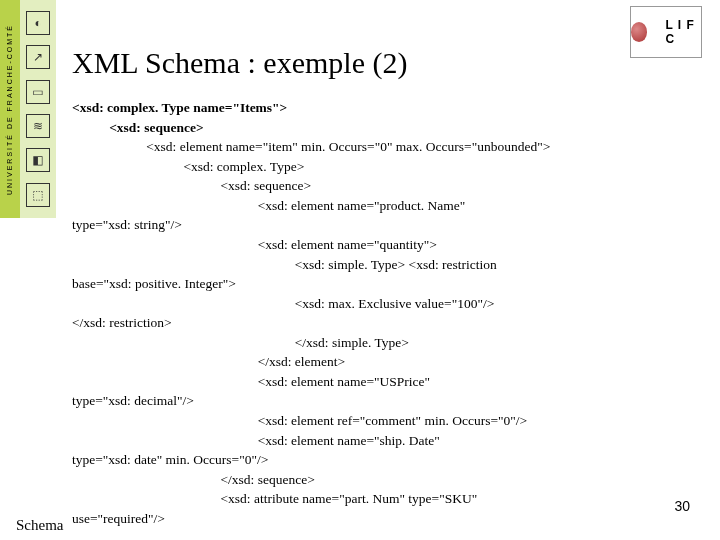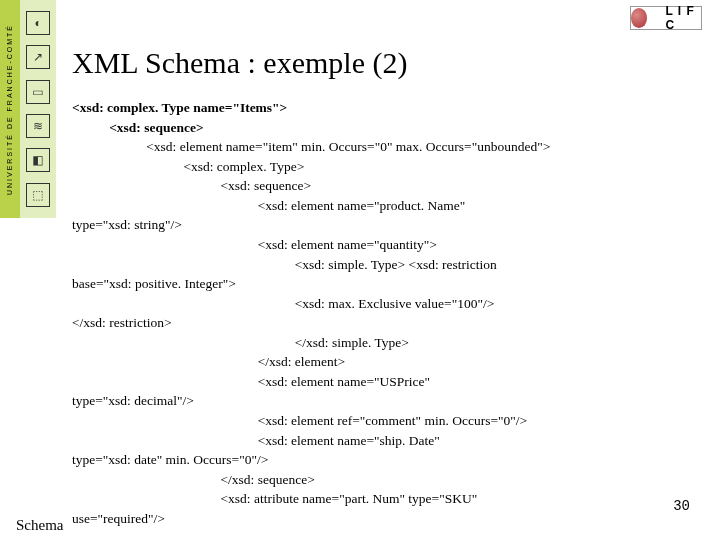--- a/index.html
+++ b/index.html
@@ -55,21 +55,21 @@
     justify-content: center;
     font-size: 12px;
     color: #333;
     font-family: Arial, sans-serif;
   }
   .logo {
     position: absolute;
     top: 6px;
     right: 18px;
     width: 72px;
-    height: 24px;
+    height: 52px;
     border: 1px solid #999;
     display: flex;
     align-items: center;
     justify-content: center;
     gap: 18px;
     background: #fff;
   }
   .logo-dot {
     width: 20px;
     height: 20px;
@@ -110,21 +110,21 @@
     font-size: 15px;
     font-family: "Times New Roman", serif;
     color: #000;
     margin-left: 8px;
   }
   .page-num {
     position: absolute;
     right: 30px;
     bottom: 26px;
     font-size: 14px;
-    font-family: Liberation Mono, monospace;
+    font-family: Liberation Sans, sans-serif;
     color: #000;
   }
 </style>
 </head>
 <body>
 
 <div class="sidebar">
   <div class="sidebar-text-strip">
     <div class="sidebar-label">UNIVERSITÉ DE FRANCHE-COMTÉ</div>
   </div>

